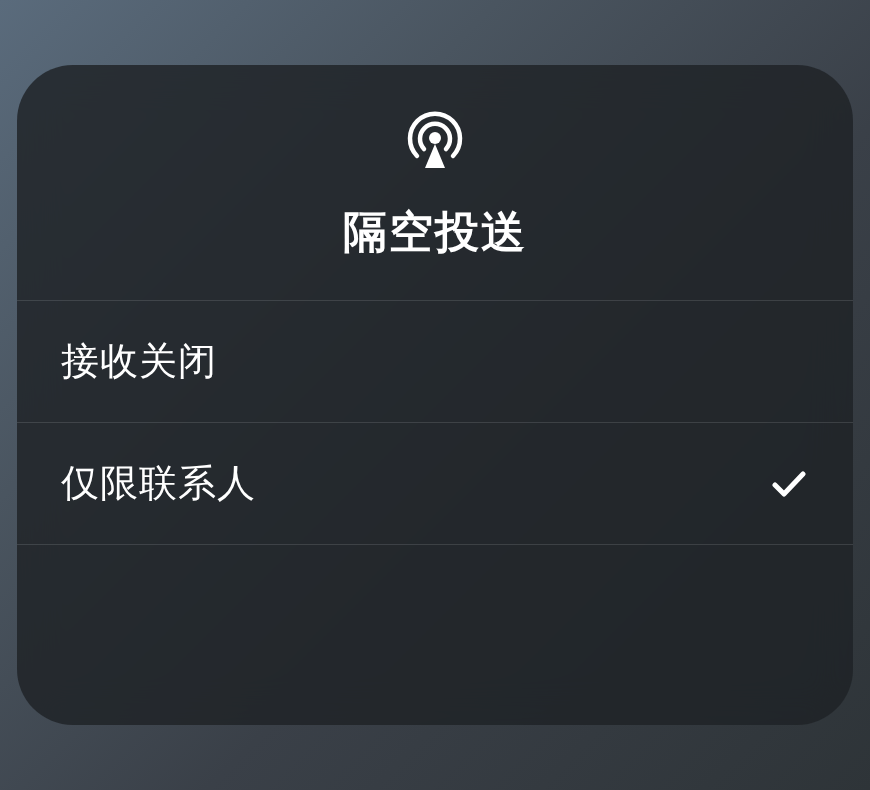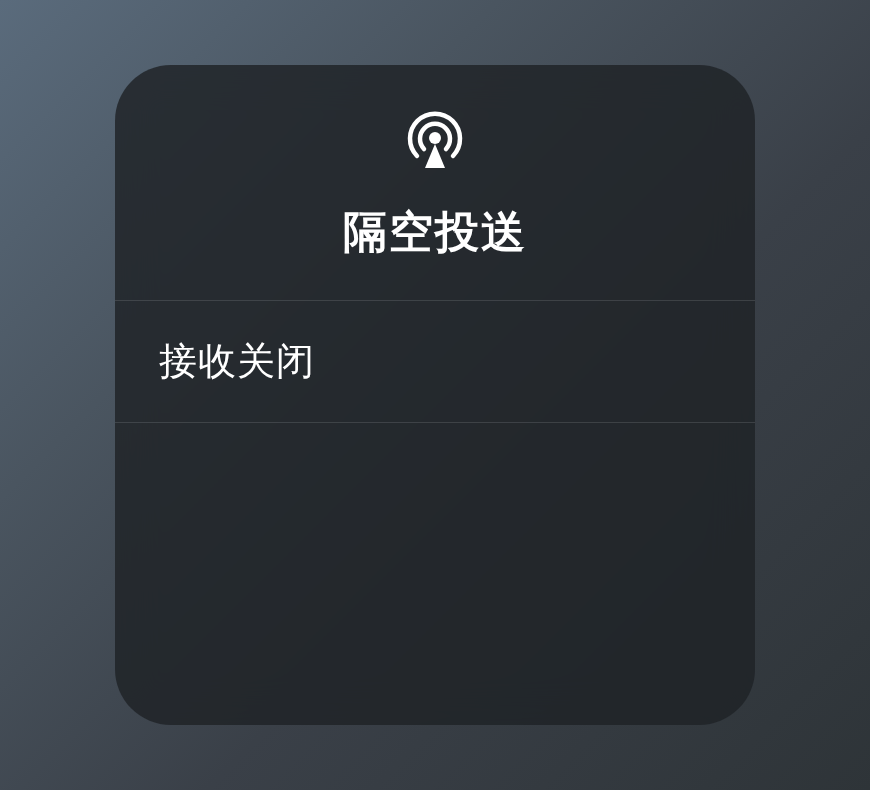--- a/index.html
+++ b/index.html
@@ -13,21 +13,21 @@
       height: 790px;
       background: linear-gradient(135deg, #5a6b7c 0%, #4a5560 30%, #3a4048 60%, #2e3438 100%);
       display: flex;
       align-items: center;
       justify-content: center;
       font-family: -apple-system, BlinkMacSystemFont, "PingFang SC", "Helvetica Neue", sans-serif;
       overflow: hidden;
     }
 
     .panel {
-      width: 640px;
+      width: 836px;
       height: 660px;
       background: rgba(30, 34, 38, 0.82);
       border-radius: 56px;
       overflow: hidden;
       display: flex;
       flex-direction: column;
       backdrop-filter: blur(20px);
     }
 
     .header {
@@ -111,14 +111,22 @@
   </div>
   <div class="options">
     <div class="option">
       <span class="option-label">接收关闭</span>
       <span class="checkmark hidden">
         <svg viewBox="0 0 40 40" width="40" height="40" fill="none" stroke="#ffffff" stroke-width="5" stroke-linecap="round" stroke-linejoin="round">
           <path d="M 6 21 L 15 30 L 34 10"></path>
         </svg>
       </span>
     </div>
+    <div class="option">
+      <span class="option-label">仅限联系人</span>
+      <span class="checkmark">
+        <svg viewBox="0 0 40 40" width="40" height="40" fill="none" stroke="#ffffff" stroke-width="5" stroke-linecap="round" stroke-linejoin="round">
+          <path d="M 6 21 L 15 30 L 34 10"></path>
+        </svg>
+      </span>
+    </div>
   </div>
 </div>
 
 </body></html>

